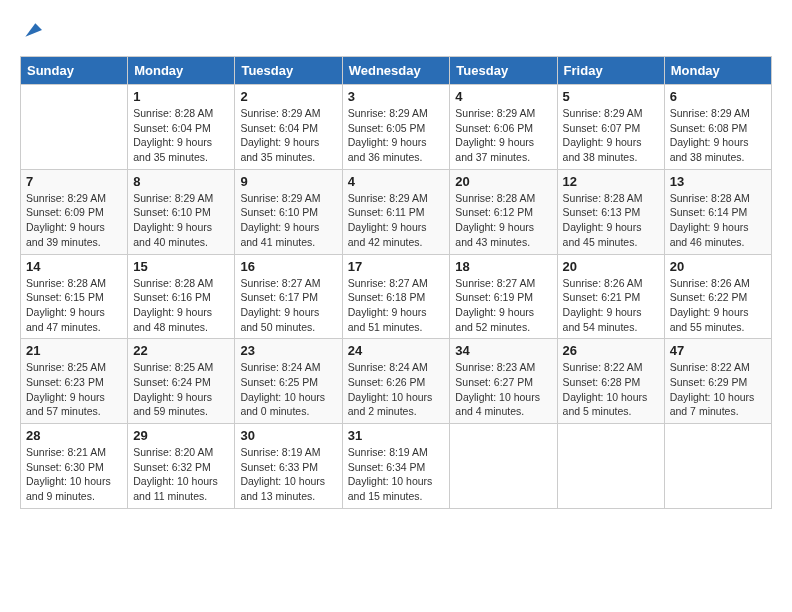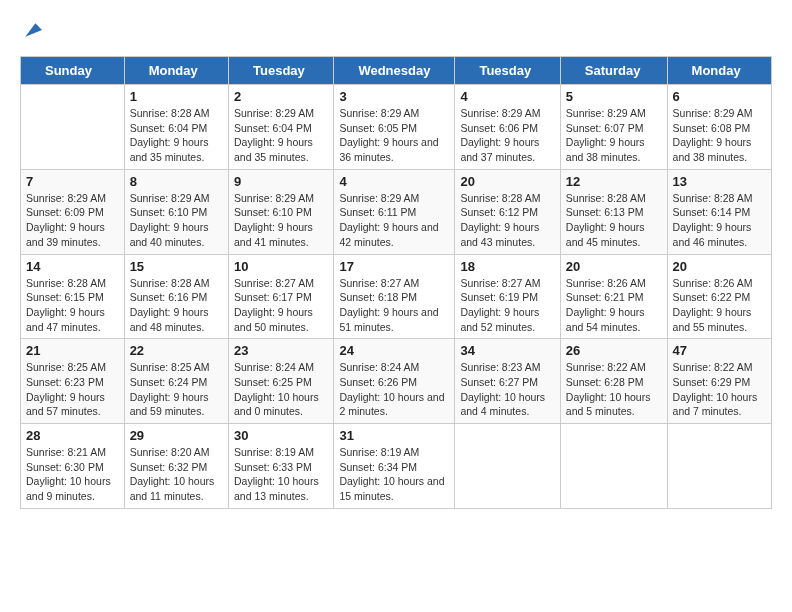--- a/index.html
+++ b/index.html
@@ -53,21 +53,21 @@
       color: #444;
     }
     .calendar {
       width: 100%;
       border-collapse: collapse;
     }
     .calendar th {
       background-color: #2a6db5;
       color: #fff;
       font-size: 13px;
-      padding: 6px 24px;
+      padding: 6px 6px;
       text-align: left;
       border: 1px solid #ccc;
     }
     .calendar td {
       vertical-align: top;
       border: 1px solid #ccc;
       padding: 4px 5px;
       width: 108px;
       min-height: 80px;
       font-size: 11px;
@@ -113,21 +113,21 @@
 </div>
 
 <table class="calendar">
   <thead>
     <tr id="calendar-header-row">
     <th>Sunday</th>
         <th>Monday</th>
         <th>Tuesday</th>
         <th>Wednesday</th>
         <th>Tuesday</th>
-        <th>Saturday</th>
+        <th>Friday</th>
         <th>Monday</th>
       </tr>
   </thead>
   <tbody id="calendar-body">
   <tr>
         <td class="empty-cell"></td>
         <td>
           <span class="day-number">1</span>
           <div class="day-detail">Sunrise: 8:28 AM<br>Sunset: 6:04 PM<br>Daylight: 9 hours and 35 minutes.</div>
         </td>
@@ -185,21 +185,21 @@
       <tr>
         <td>
           <span class="day-number">14</span>
           <div class="day-detail">Sunrise: 8:28 AM<br>Sunset: 6:15 PM<br>Daylight: 9 hours and 47 minutes.</div>
         </td>
         <td>
           <span class="day-number">15</span>
           <div class="day-detail">Sunrise: 8:28 AM<br>Sunset: 6:16 PM<br>Daylight: 9 hours and 48 minutes.</div>
         </td>
         <td>
-          <span class="day-number">10</span>
+          <span class="day-number">16</span>
           <div class="day-detail">Sunrise: 8:27 AM<br>Sunset: 6:17 PM<br>Daylight: 9 hours and 50 minutes.</div>
         </td>
         <td>
           <span class="day-number">17</span>
           <div class="day-detail">Sunrise: 8:27 AM<br>Sunset: 6:18 PM<br>Daylight: 9 hours and 51 minutes.</div>
         </td>
         <td>
           <span class="day-number">18</span>
           <div class="day-detail">Sunrise: 8:27 AM<br>Sunset: 6:19 PM<br>Daylight: 9 hours and 52 minutes.</div>
         </td>

